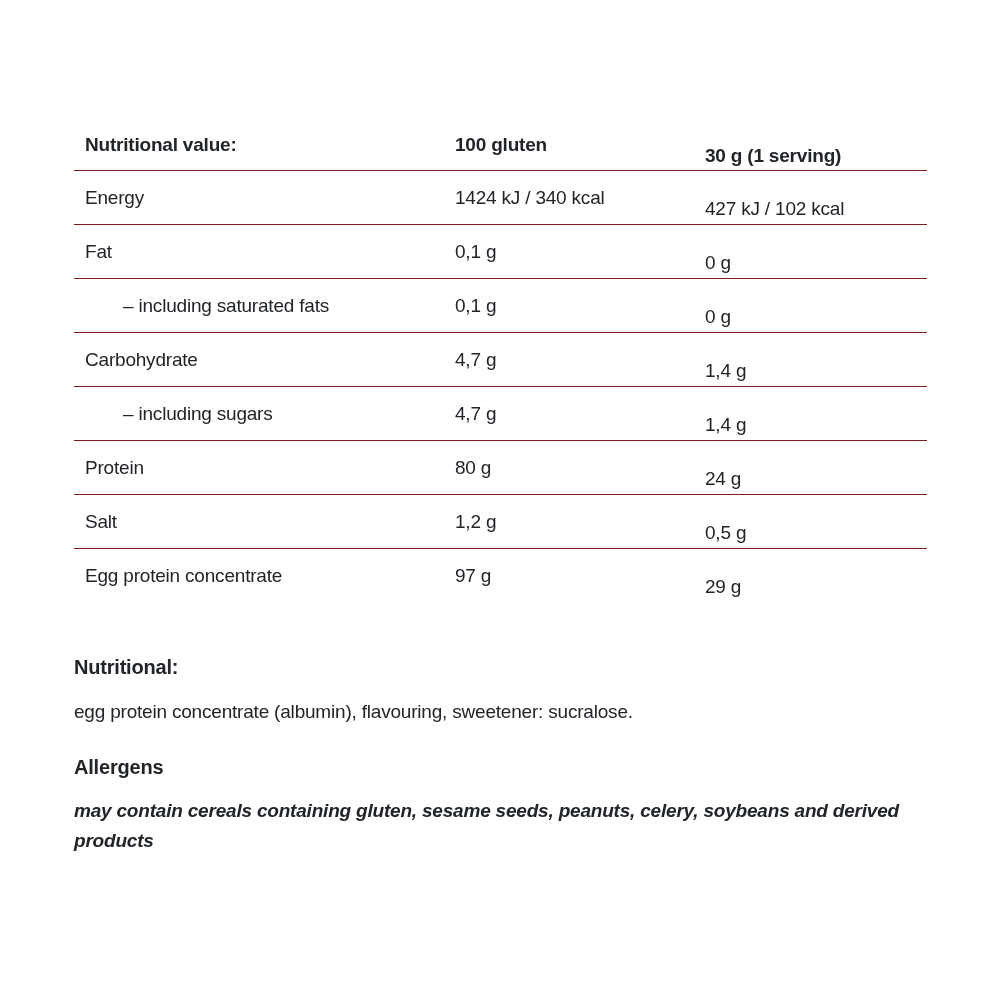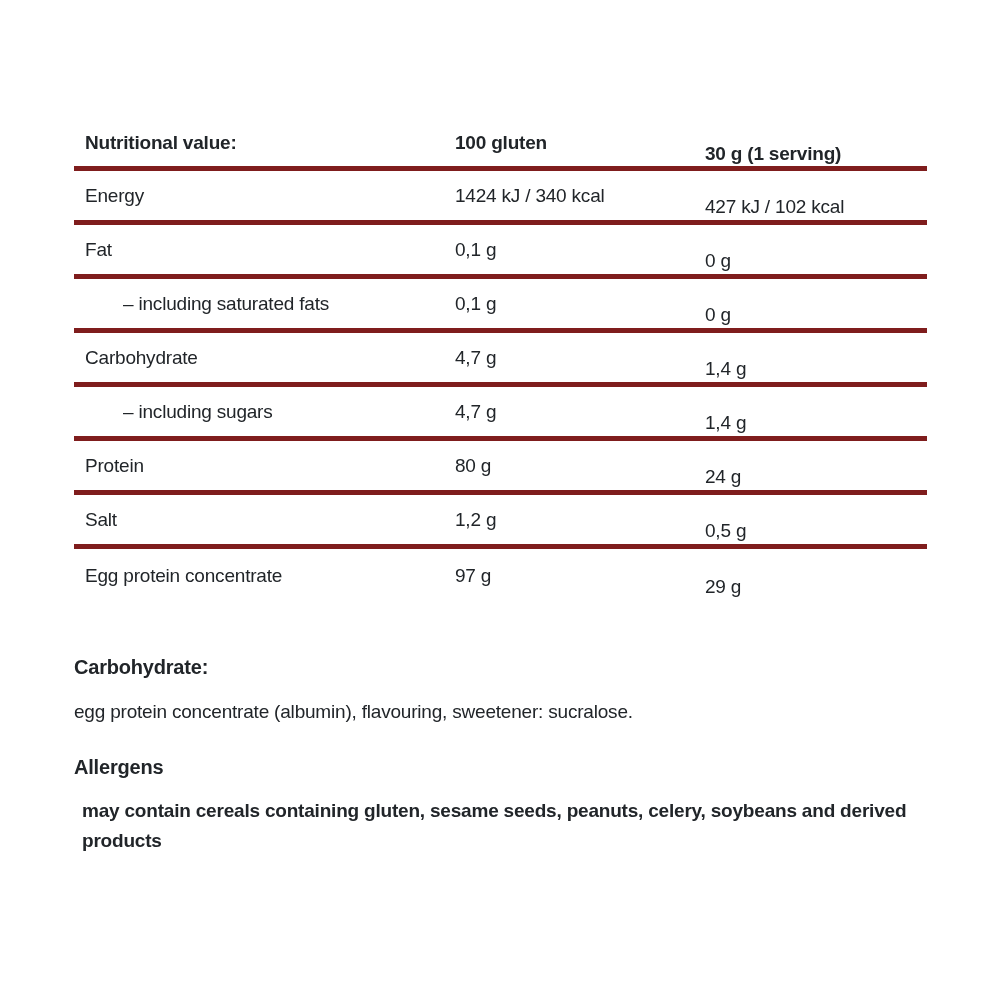--- a/index.html
+++ b/index.html
@@ -22,21 +22,21 @@
     width: 853px;
   }
   
   .ntable {
     width: 100%;
   }
   .t-header,
   .t-row {
     display: flex;
     align-items: center;
-    border-bottom: 5px solid #7f1d1d;
+    border-bottom: 1px solid #7f1d1d;
     box-sizing: border-box;
   }
   .t-header {
     height: 51px;
     font-size: 19px;
     font-weight: 700;
   }
   .t-row {
     height: 54px;
     font-size: 19px;
@@ -77,22 +77,23 @@
     font-weight: 400;
     line-height: 26px;
     margin: 19px 0 0 0;
   }
   .allergens-heading {
     margin-top: 29px;
   }
   .allergens-text {
     font-size: 19px;
     font-weight: 700;
+    font-style: italic;
     line-height: 30px;
-    margin: 16px 0 0 8px;
+    margin: 16px 0 0 0;
     max-width: 830px;
   }
 </style>
 </head>
 <body>
 
 <div class="content">
 
   <div class="ntable">
 
@@ -145,19 +146,19 @@
     </div>
 
     <div class="t-row last">
       <div class="c1">Egg protein concentrate</div>
       <div class="c2">97 g</div>
       <div class="c3">29 g</div>
     </div>
 
   </div>
 
-  <h3 class="section-heading ingredients-heading">Carbohydrate:</h3>
+  <h3 class="section-heading ingredients-heading">Nutritional:</h3>
   <p class="ingredients-text">egg protein concentrate (albumin), flavouring, sweetener: sucralose.</p>
 
   <h3 class="section-heading allergens-heading">Allergens</h3>
   <p class="allergens-text">may contain cereals containing gluten, sesame seeds, peanuts, celery, soybeans and derived products</p>
 
 </div>
 
 </body></html>

